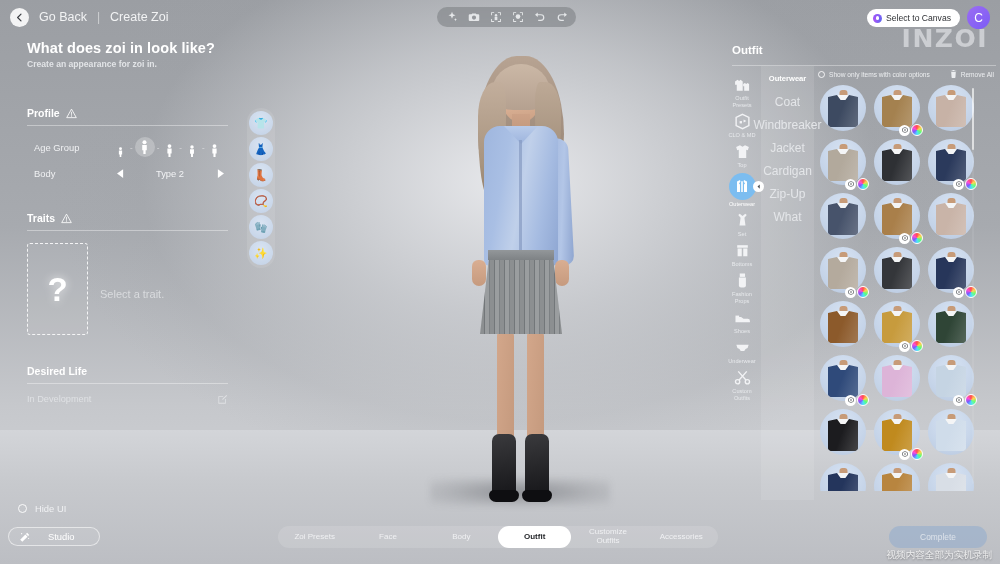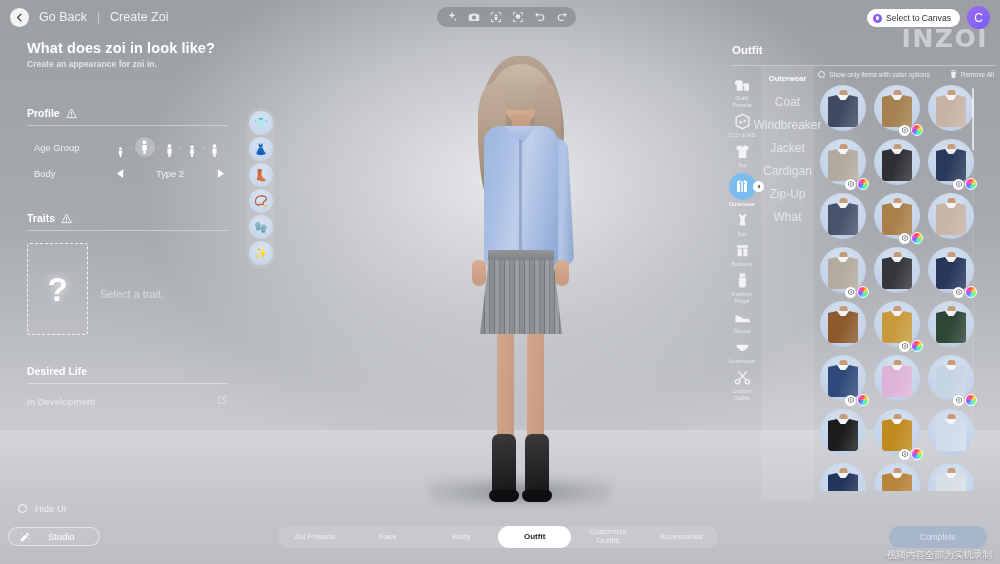--- a/index.html
+++ b/index.html
@@ -258,22 +258,22 @@
   .trait-q {
     font-size: 33px; font-weight: 700; color: #fff;
     text-shadow: 0 0 10px rgba(255,255,255,0.75);
     line-height: 1;
   }
   .trait-wrap { display: flex; align-items: center; }
   .trait-hint { font-size: 11px; color: #d9dbde; margin-left: 12px; margin-top: 22px; }
 
   .desired-sec { margin-top: 30px; }
   .dev-row {
-    display: flex; align-items: flex-end; justify-content: space-between;
-    margin-top: 10px; font-size: 9.2px; color: #dfe1e4; font-weight: bold;
+    display: flex; align-items: flex-start; justify-content: space-between;
+    margin-top: 10px; font-size: 9.2px; color: #dfe1e4;
   }
   .dev-row .edit-ico svg { width: 11px; height: 11px; }
 
   
   .worn-strip {
     position: absolute; left: 247px; top: 108px;
     width: 28px;
     background: rgba(255,255,255,0.10);
     border-radius: 14px;
     padding: 3px 0;

